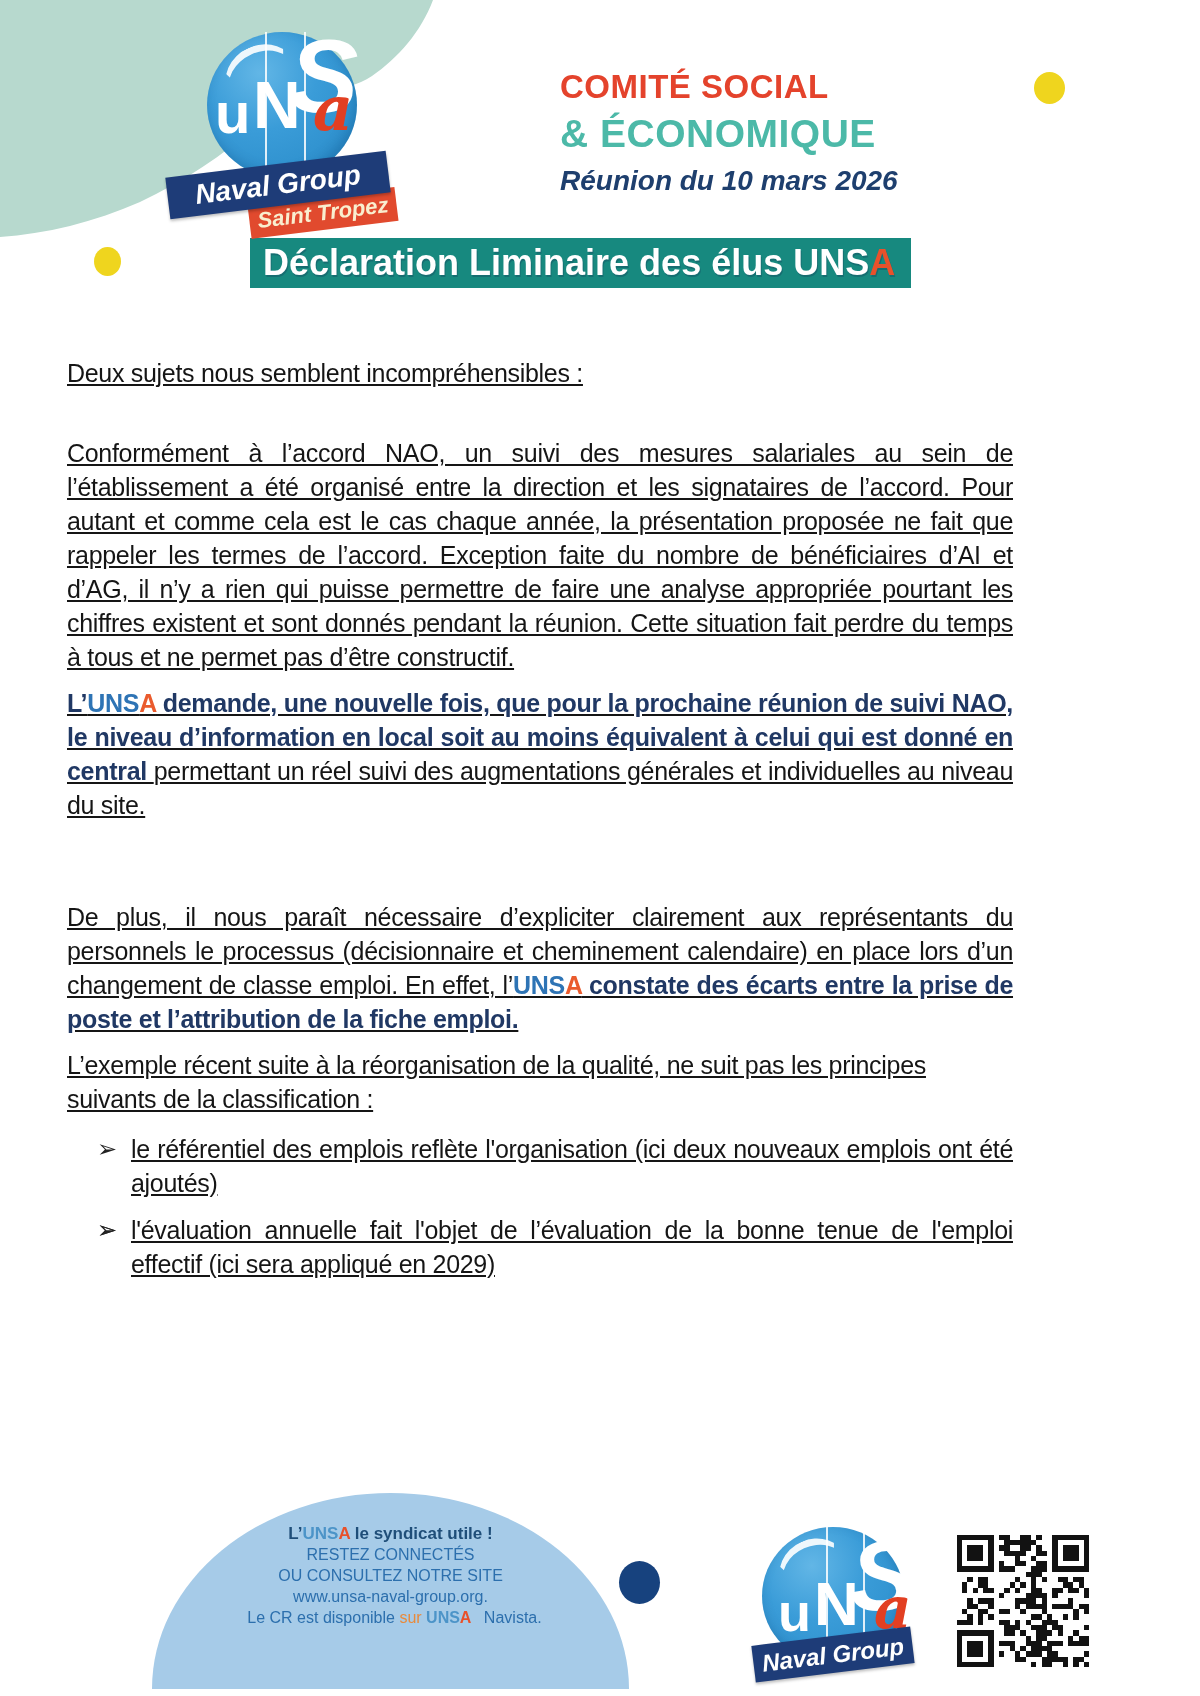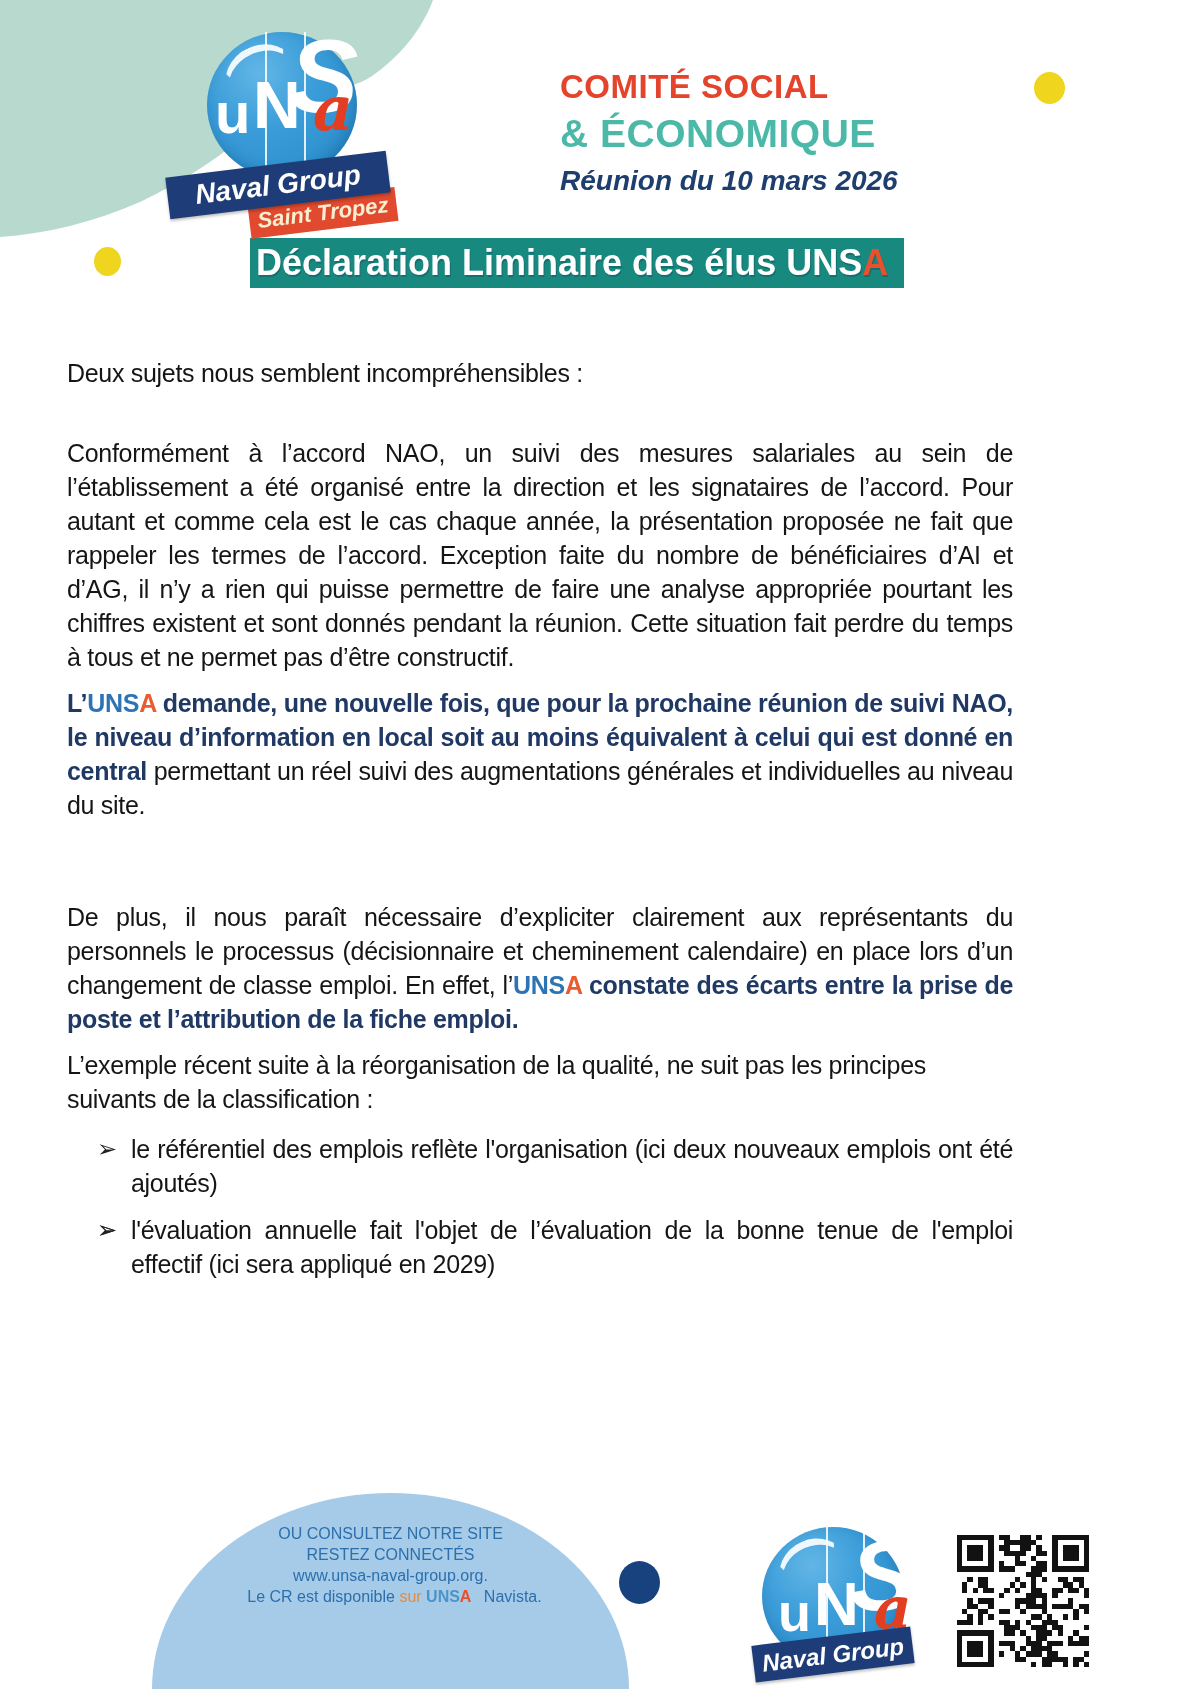--- a/index.html
+++ b/index.html
@@ -48,26 +48,26 @@
   .logo-bottom .ribbon-navy{left:3px;top:116px;width:160px;height:37px;font-size:24px;}
 
   
   .header-title{position:absolute;left:560px;top:70px;z-index:4;line-height:1;}
   .title1{font-size:33px;font-weight:bold;color:#e4432c;letter-spacing:.5px;}
   .title2{font-size:39px;font-weight:bold;color:#4cb9a8;letter-spacing:.5px;margin-top:11px;}
   .subtitle{font-size:28px;font-weight:bold;font-style:italic;color:#1e3f6e;margin-top:14px;}
 
   .banner{position:absolute;left:250px;top:238px;height:50px;z-index:4;background:#17897f;
      color:#ffffff;font-size:36px;font-weight:bold;display:flex;align-items:center;
-     padding:0 16px 0 6px;white-space:nowrap;text-shadow:1px 2px 0 rgba(20,60,90,.35);}
+     padding:0 16px 0 13px;white-space:nowrap;text-shadow:1px 2px 0 rgba(20,60,90,.35);}
   .banner .accent{color:#e8512b;}
 
   
   .content{position:absolute;left:67px;top:356px;width:946px;z-index:3;
-     font-size:25px;line-height:34px;letter-spacing:-0.3px;color:#151515;text-align:justify;}
+     font-size:25px;line-height:34px;letter-spacing:-0.3px;color:#151515;text-align:justify;text-decoration:underline;}
   .content p{margin:0;}
   .p-intro{margin-bottom:46px !important;text-align:left;}
   .p1{margin-bottom:12px !important;}
   .p2{margin-bottom:78px !important;}
   .p3{margin-bottom:12px !important;}
   .p4{margin-bottom:16px !important;text-align:left;}
   .navy-bold{color:#203864;font-weight:bold;}
   .unsa-blue{color:#2e74b5;font-weight:bold;}
   .unsa-orange{color:#ea5b2d;font-weight:bold;}
   ul.arrows{list-style:none;margin:0;padding:0;}
@@ -140,22 +140,23 @@
 
     <ul class="arrows">
       <li><span class="arrow">➢</span><span>le référentiel des emplois reflète l'organisation (ici deux nouveaux emplois ont été ajoutés)</span></li>
       <li><span class="arrow">➢</span></li>
       <li><span class="arrow">➢</span><span>l'évaluation annuelle fait l'objet de l’évaluation de la bonne tenue de l'emploi effectif (ici sera appliqué en 2029)</span></li>
     </ul>
   </div>
 
   <div class="dome">
     <div class="dome-text">
+      <div class="l1"><span>L’</span><span class="f-blue">UNS</span><span class="f-orangeA">A</span><span> le syndicat utile !</span></div>
+      <div>RESTEZ CONNECTÉS</div>
       <div>OU CONSULTEZ NOTRE SITE</div>
-      <div>RESTEZ CONNECTÉS</div>
       <div>www.unsa-naval-group.org.</div>
       <div><span class="f-navy">Le CR est disponible </span><span class="f-sur">sur </span><span class="f-blue">UNS</span><span class="f-orangeA">A</span><span class="f-navy"> Navista.</span></div>
     </div>
   </div>
 
   <div class="dot dot-navy"></div>
 
   <div class="unsa-logo logo-bottom">
     <div class="logo-circle">
       <span class="logo-vline vl1"></span>

